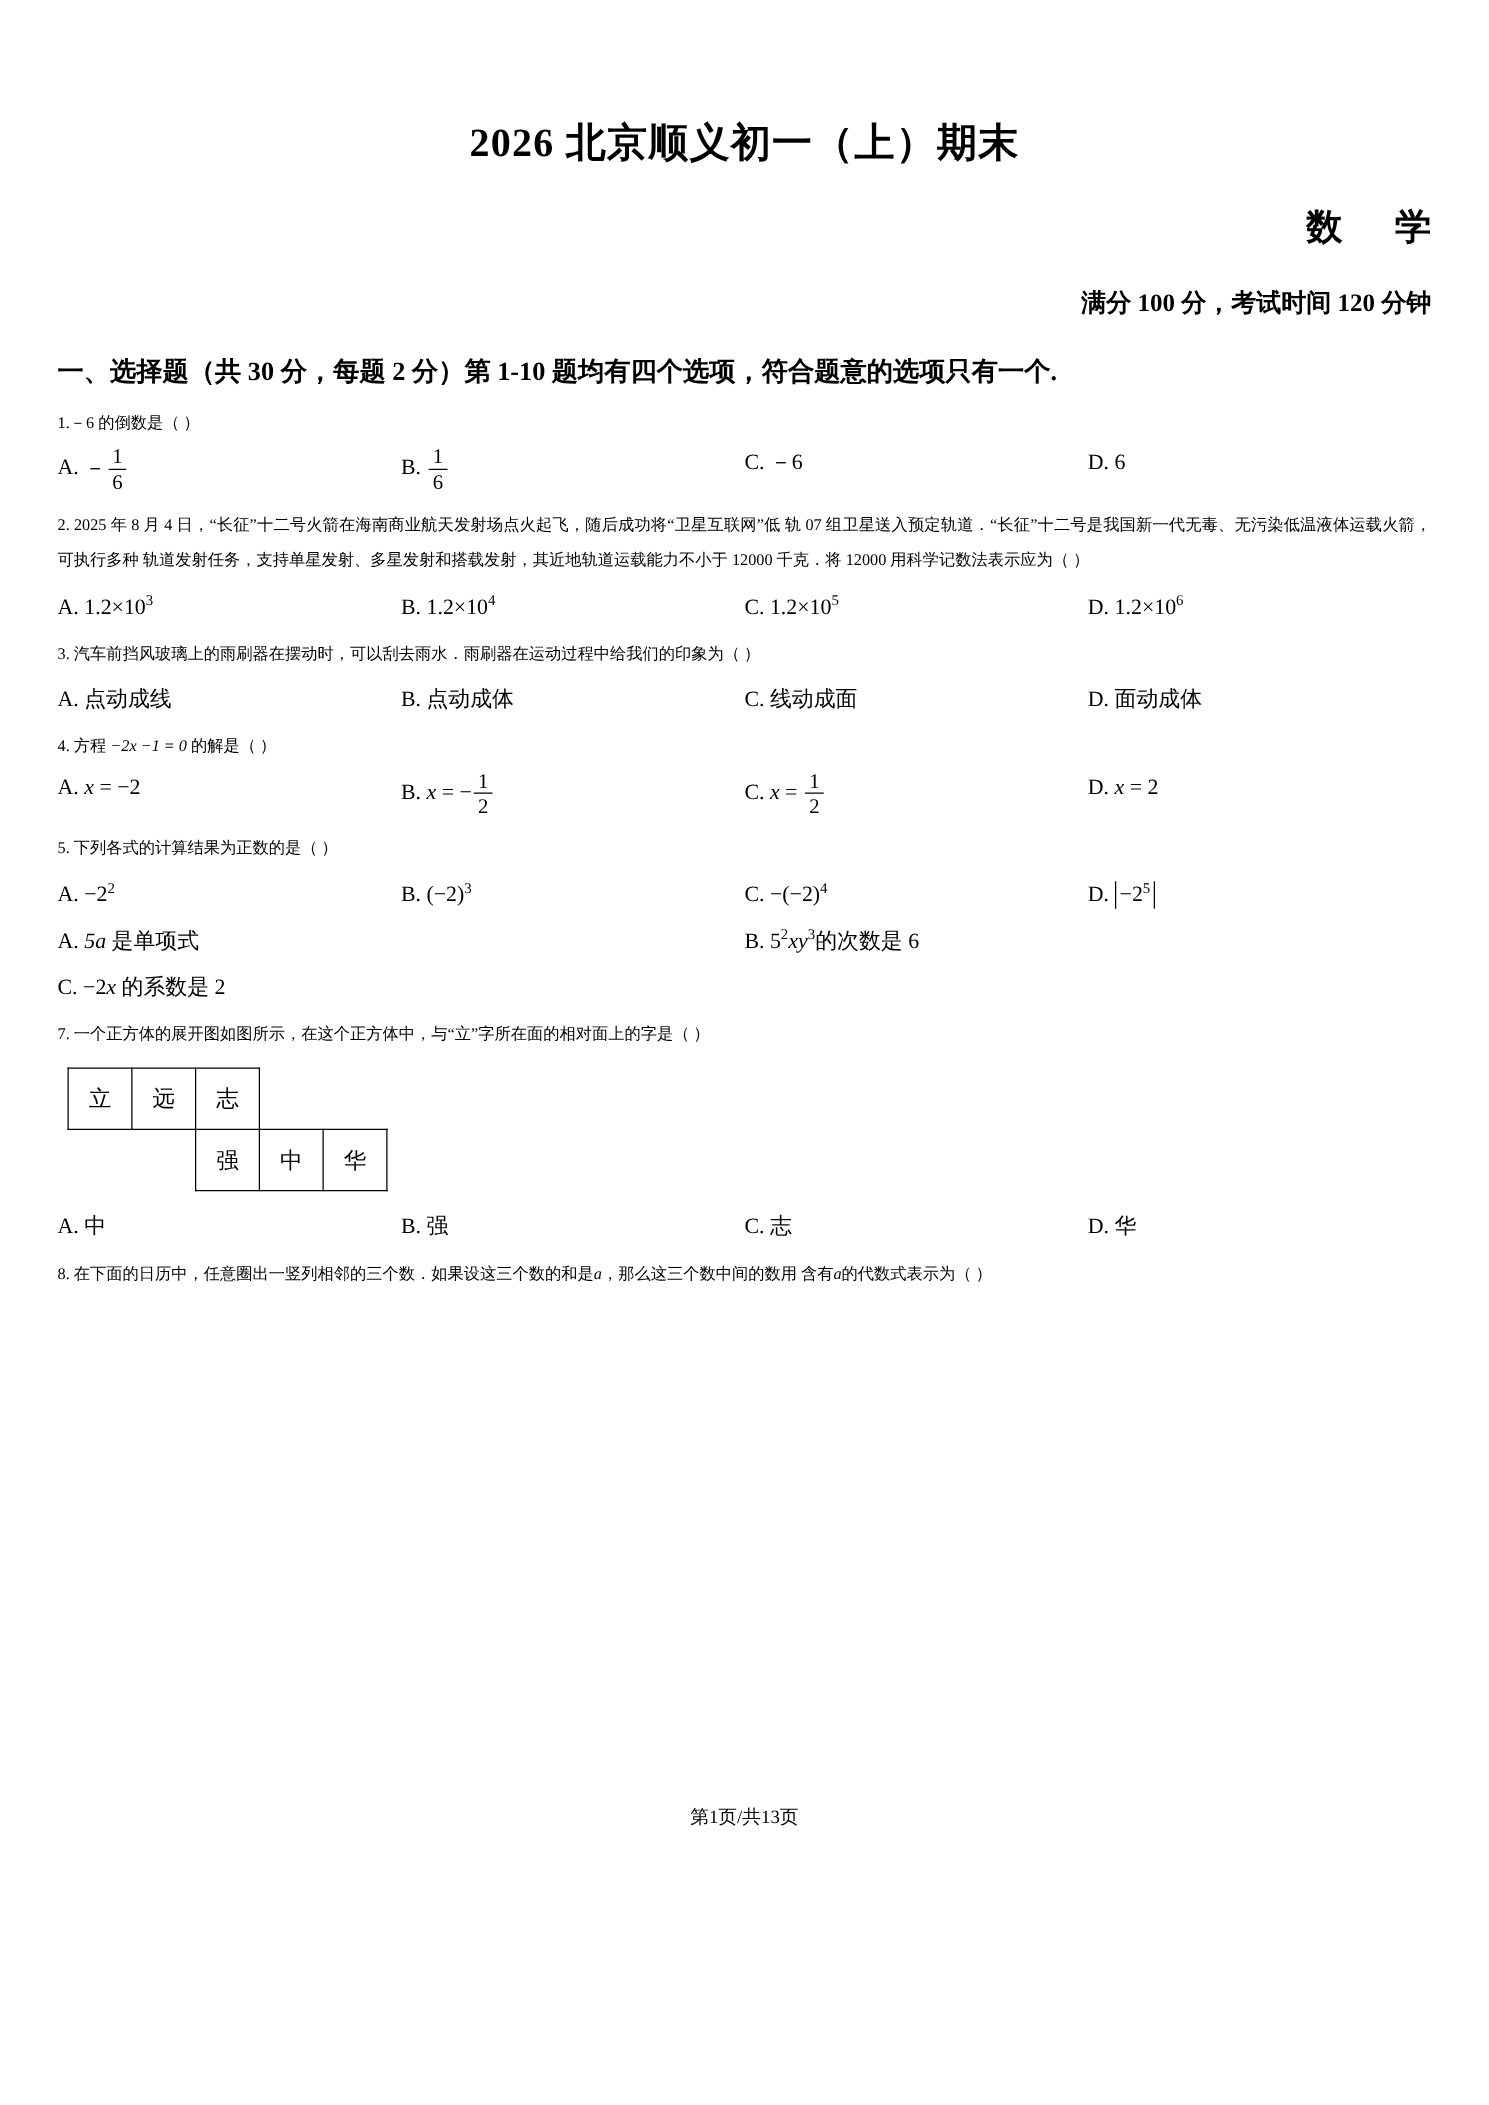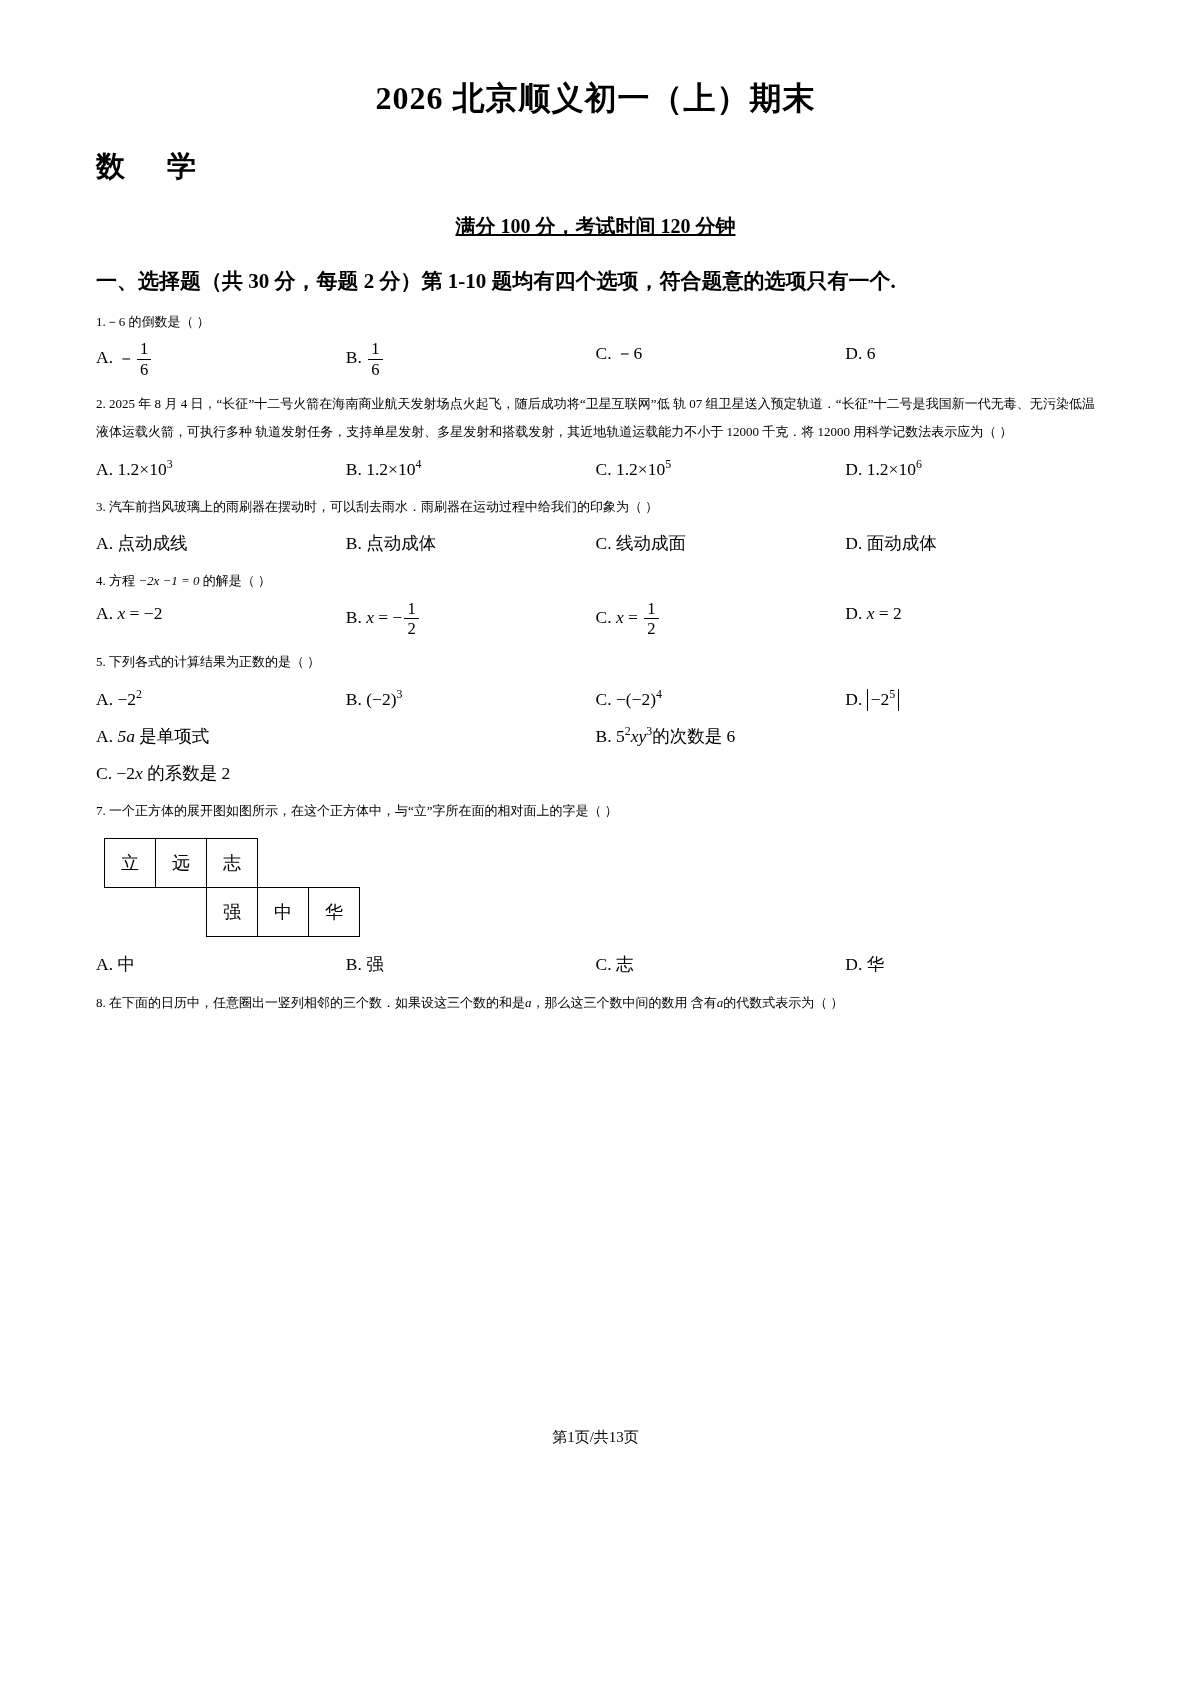--- a/index.html
+++ b/index.html
@@ -13,49 +13,49 @@
     font-family: "Liberation Serif", "DejaVu Serif", serif;
     color: #000000;
     position: relative;
     overflow: hidden;
   }
   .page {
     position: relative;
     width: 1191px;
     height: 1483px;
     box-sizing: border-box;
-    padding: 0 96px;
+    padding: 0 46px;
+    margin-top: 16px;
   }
 
   
   .doc-title {
     text-align: center;
     font-size: 32px;
     font-weight: bold;
     letter-spacing: 1px;
     margin: 0;
     padding-top: 78px;
     line-height: 1.3;
   }
   .doc-subject {
-    text-align: left;
+    text-align: right;
     font-size: 29px;
     font-weight: bold;
     margin: 0;
     padding-top: 28px;
     line-height: 1.3;
   }
   .doc-subject .sp { display: inline-block; width: 42px; }
   .doc-meta {
-    text-align: center;
+    text-align: right;
     font-size: 20px;
     font-weight: bold;
     margin: 0;
     padding-top: 28px;
-    text-decoration: underline;
   }
 
   .section-head {
     font-size: 21px;
     font-weight: bold;
     margin: 0;
     padding-top: 26px;
     line-height: 1.5;
   }
 

